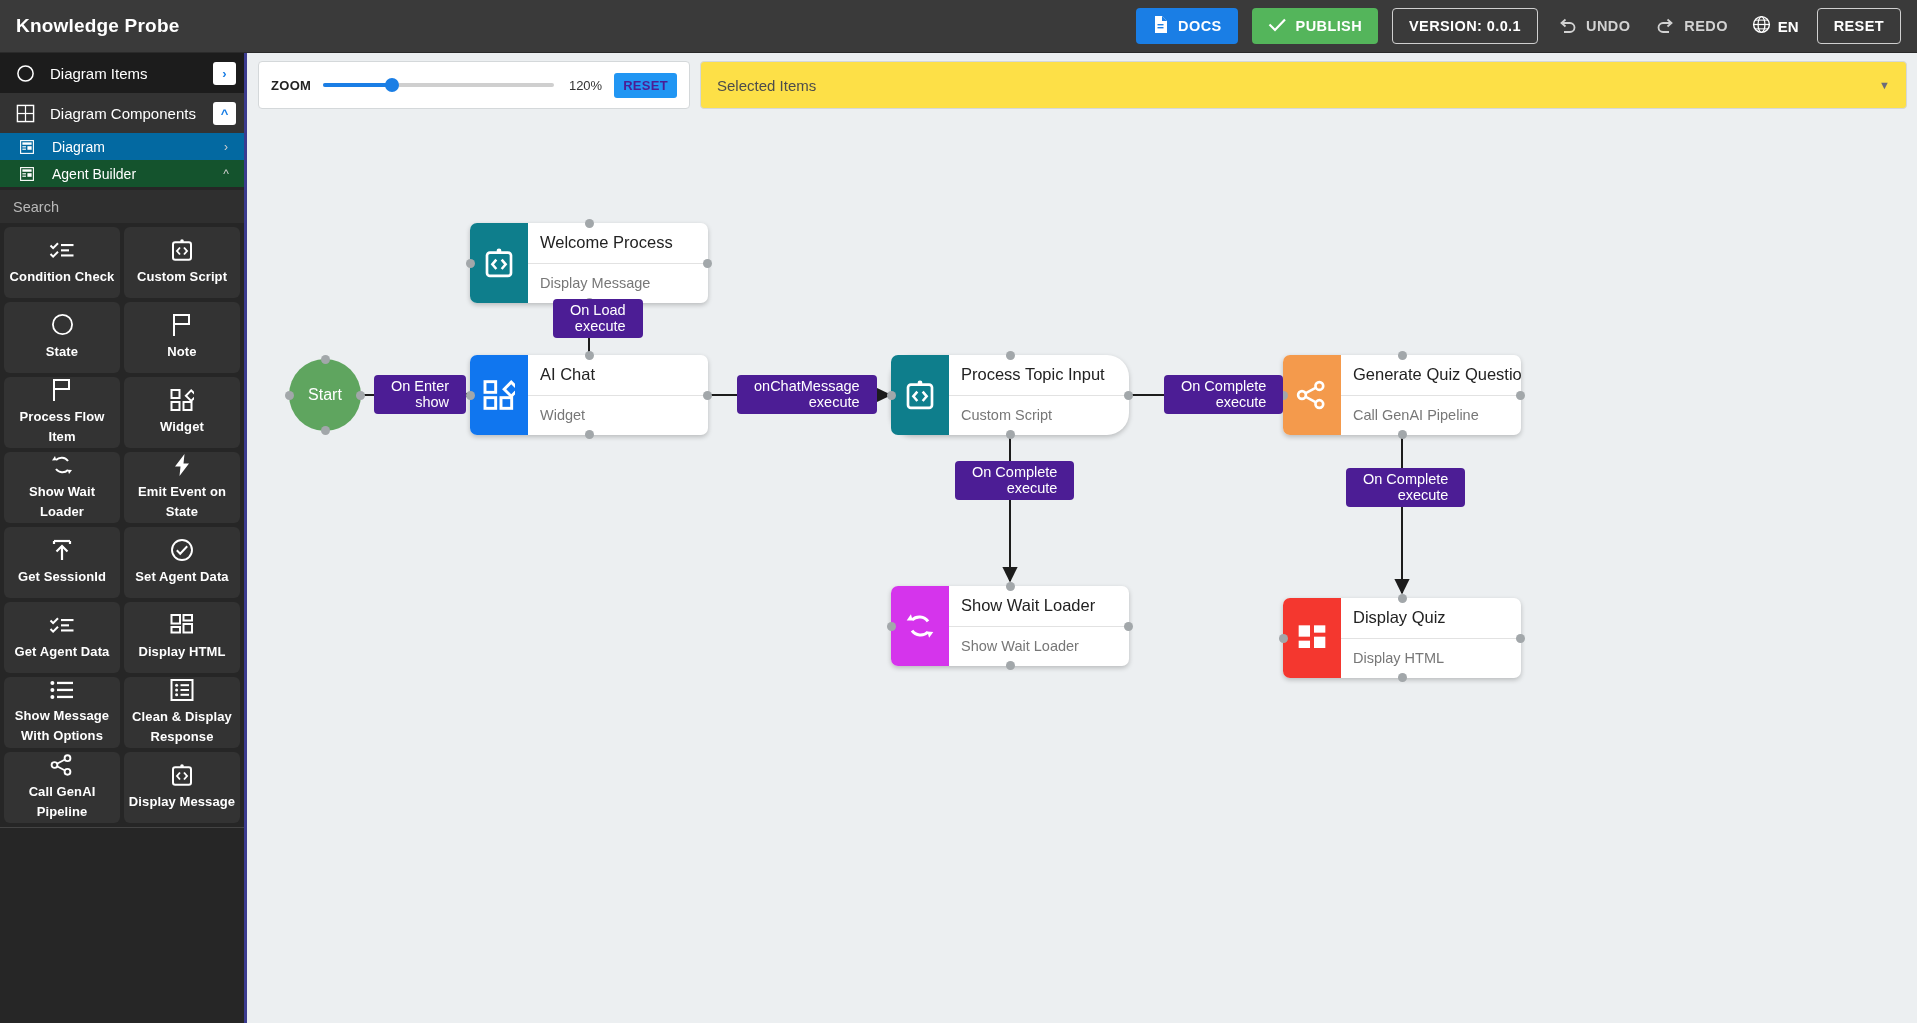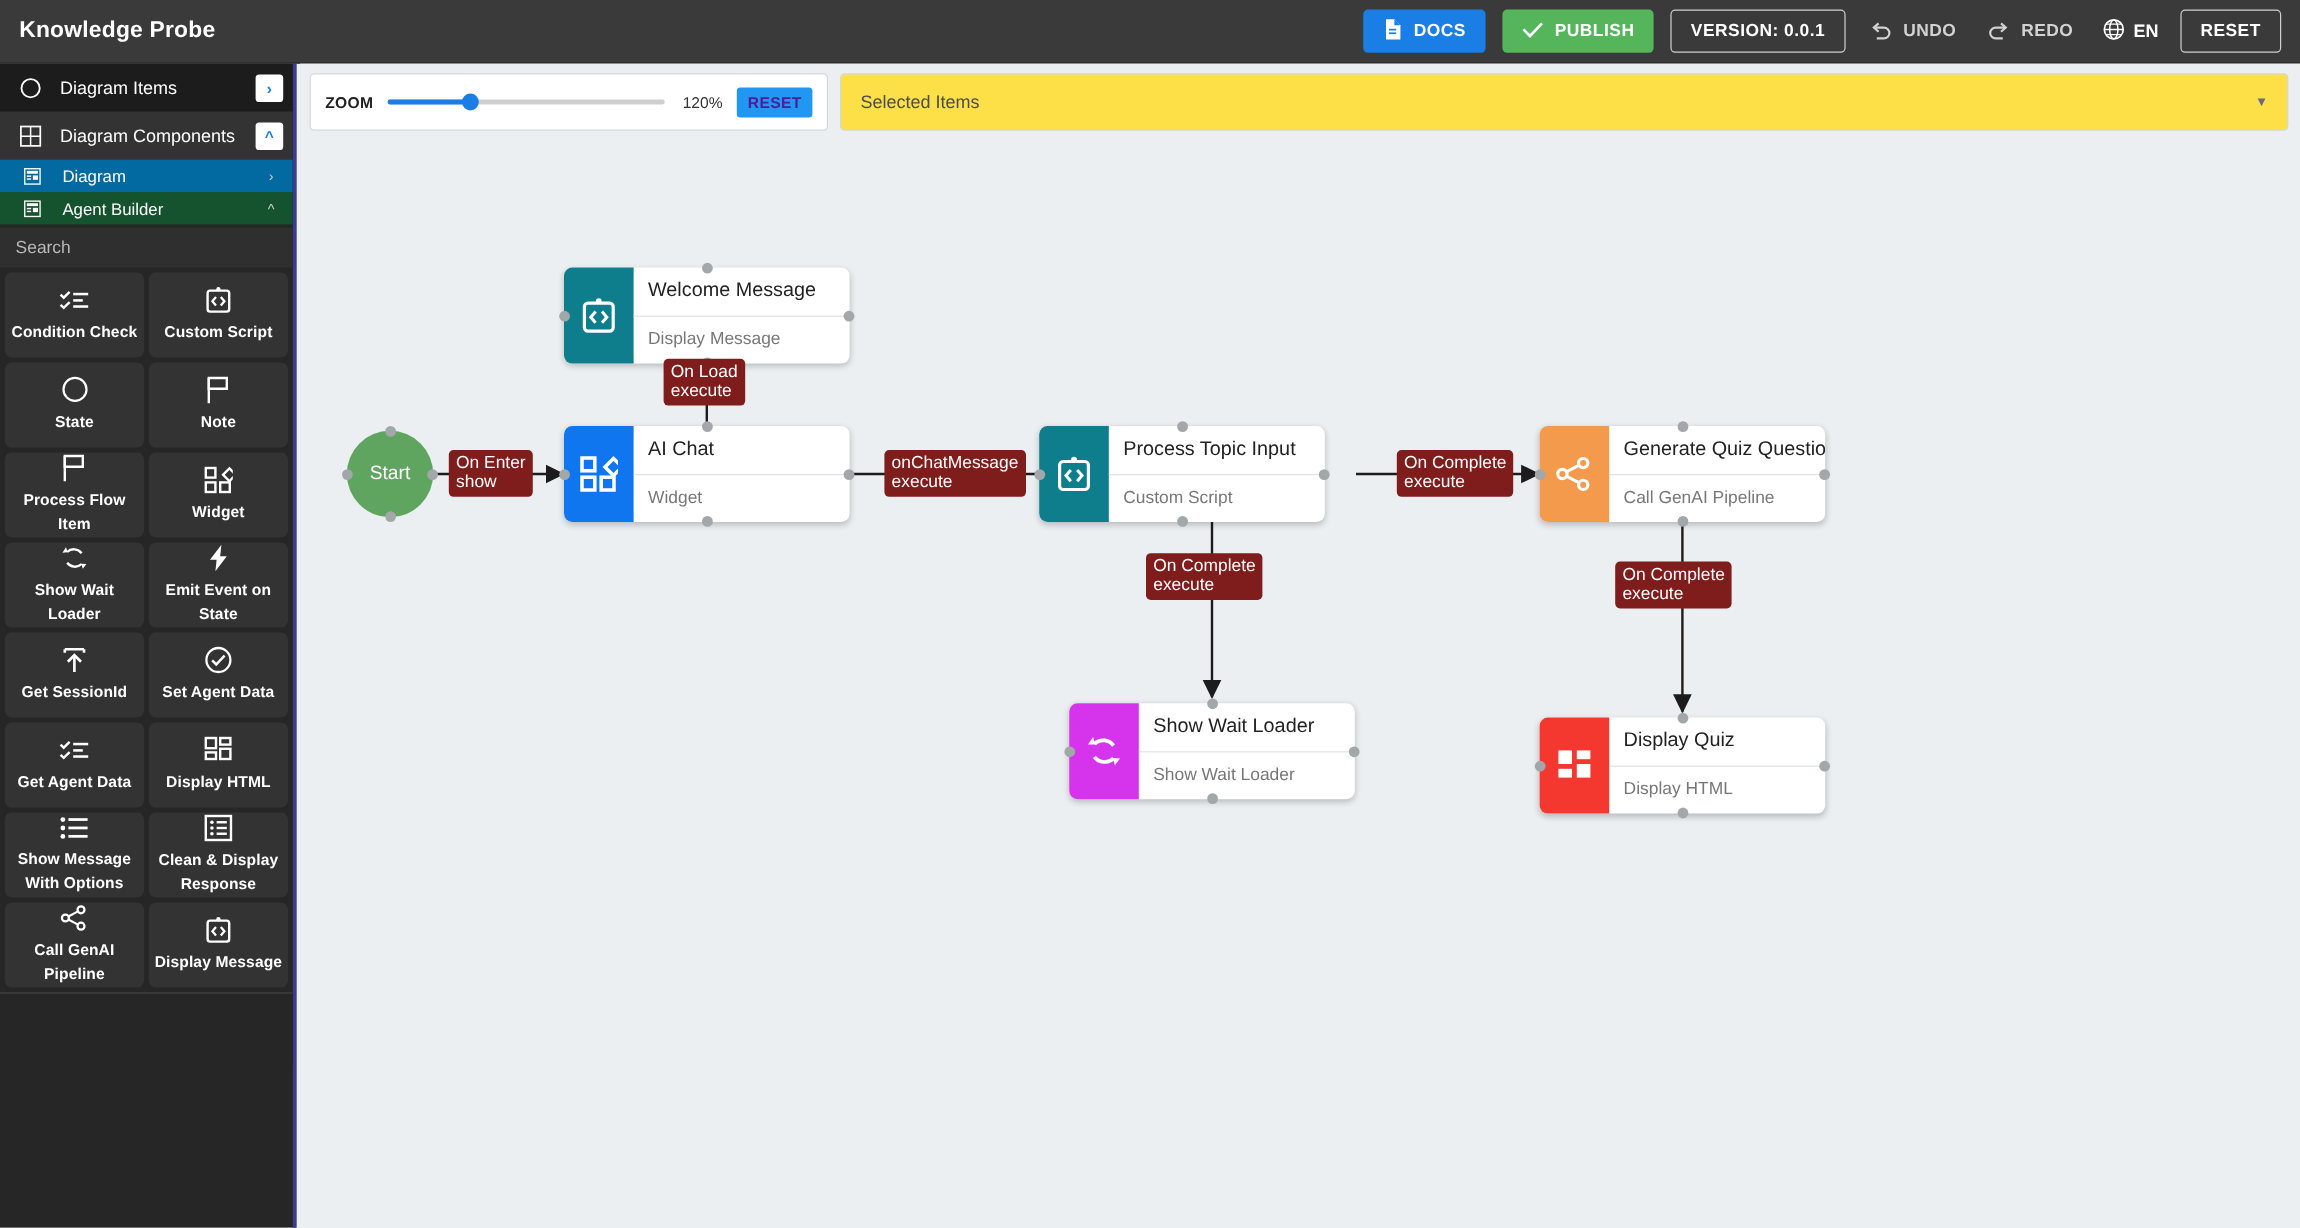--- a/index.html
+++ b/index.html
@@ -150,23 +150,23 @@
   .port.l { left: -4px; top: 50%; margin-top: -4px; }
   .port.r { right: -4px; top: 50%; margin-top: -4px; }
 
   .start-node {
     position: absolute; width: 72px; height: 72px; border-radius: 50%;
     background: #5fa55f; color: #fff; display: flex; align-items: center;
     justify-content: center; font-size: 16px;
   }
 
   .edge-label {
-    position: absolute; background: #7f1d1d; color: #fff;
+    position: absolute; background: #4c1d95; color: #fff;
     font-size: 14.5px; line-height: 1.07; border-radius: 4px;
-    padding: 4px 6px; text-align: left; white-space: nowrap;
+    padding: 4px 17px; text-align: right; white-space: nowrap;
   }
 </style>
 </head>
 <body>
 
 <div class="topbar">
   <div class="app-title">Knowledge Probe</div>
   <div class="topbar-right">
 
     <div class="btn btn-docs">
@@ -534,21 +534,21 @@
 
     <div class="node" style="left:220px; top:112px; width:238px;">
       <div class="node-ico" style="background:#0e7e8c;">
         <svg width="32" height="32" viewBox="0 0 24 24">
             <circle cx="12" cy="3" r="1.8" fill="#fff"></circle>
             <rect x="3" y="4.2" width="18" height="17.5" rx="2.2" stroke="#fff" stroke-width="2" fill="none"></rect>
             <path d="M10 9.5L7 13l3 3.5M14 9.5L17 13l-3 3.5" stroke="#fff" stroke-width="1.9" fill="none"></path>
           </svg>
       </div>
       <div class="node-body">
-        <div class="node-title">Welcome Message</div>
+        <div class="node-title">Welcome Process</div>
         <div class="node-sub">Display Message</div>
       </div>
       <span class="port t"></span>
       <span class="port b"></span>
       <span class="port l"></span>
       <span class="port r"></span>
     </div>
 
     <div class="node" style="left:220px; top:244px; width:238px;">
       <div class="node-ico" style="background:#1076ef;">
@@ -562,21 +562,21 @@
       <div class="node-body">
         <div class="node-title">AI Chat</div>
         <div class="node-sub">Widget</div>
       </div>
       <span class="port t"></span>
       <span class="port b"></span>
       <span class="port l"></span>
       <span class="port r"></span>
     </div>
 
-    <div class="node" style="left:616px; top:244px; width:238px;">
+    <div class="node" style="left:641px; top:244px; width:238px;border-radius:22px;">
       <div class="node-ico" style="background:#0e7e8c;">
         <svg width="32" height="32" viewBox="0 0 24 24">
             <circle cx="12" cy="3" r="1.8" fill="#fff"></circle>
             <rect x="3" y="4.2" width="18" height="17.5" rx="2.2" stroke="#fff" stroke-width="2" fill="none"></rect>
             <path d="M10 9.5L7 13l3 3.5M14 9.5L17 13l-3 3.5" stroke="#fff" stroke-width="1.9" fill="none"></path>
           </svg>
       </div>
       <div class="node-body">
         <div class="node-title">Process Topic Input</div>
         <div class="node-sub">Custom Script</div>

